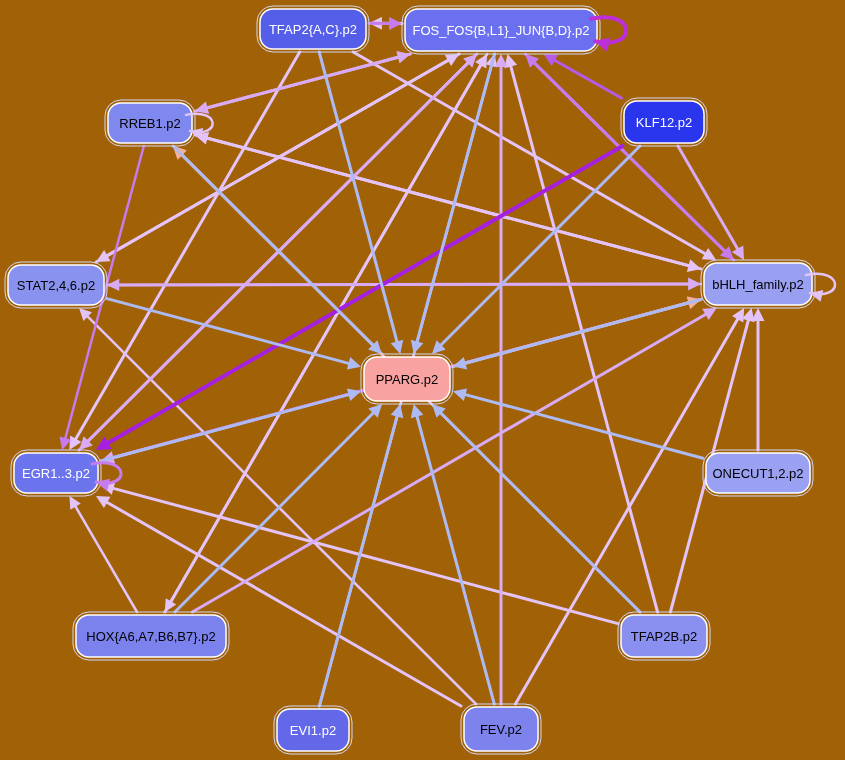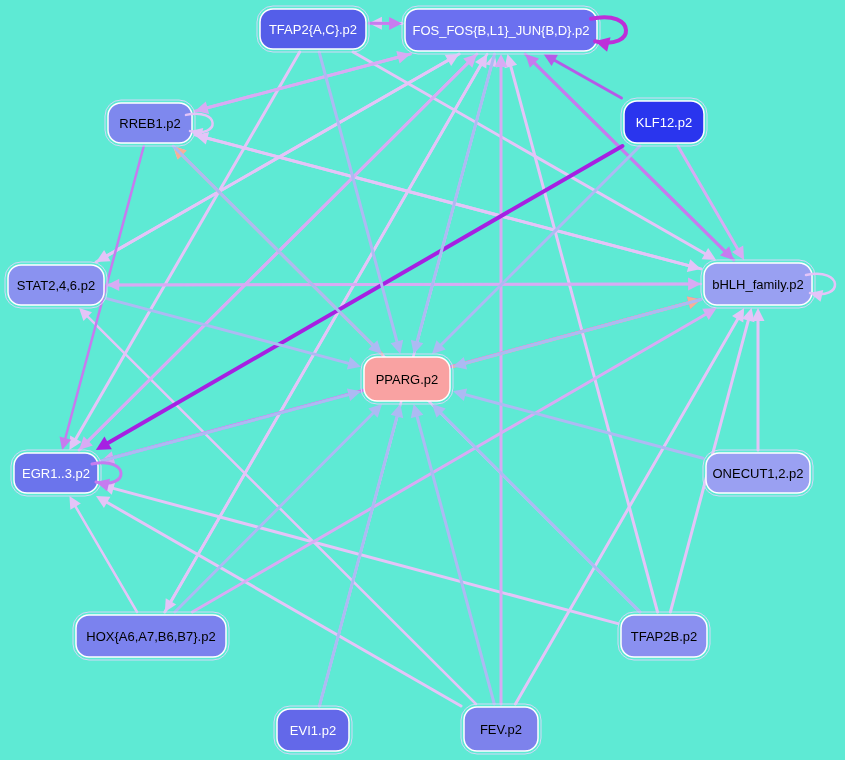--- a/index.html
+++ b/index.html
@@ -1,18 +1,18 @@
 <!DOCTYPE html>
 <html><head>
 <meta charset="utf-8">
 <style>
   html,body{margin:0;padding:0;background:#ffffff;}
   .canvas-wrap{
     width:845px;height:760px;position:relative;overflow:hidden;
-    font-family:"Liberation Sans", sans-serif;background:#5eead4;
+    font-family:"Liberation Sans", sans-serif;background:#a16207;
   }
   svg{display:block;}
   .node-label{font-family:"Liberation Sans", sans-serif;font-size:13px;}
 </style>
 </head>
 <body>
 
 <div class="canvas-wrap">
   <svg id="net" xmlns="http://www.w3.org/2000/svg" width="845" height="760" viewBox="0 0 845 760">
       <g>

